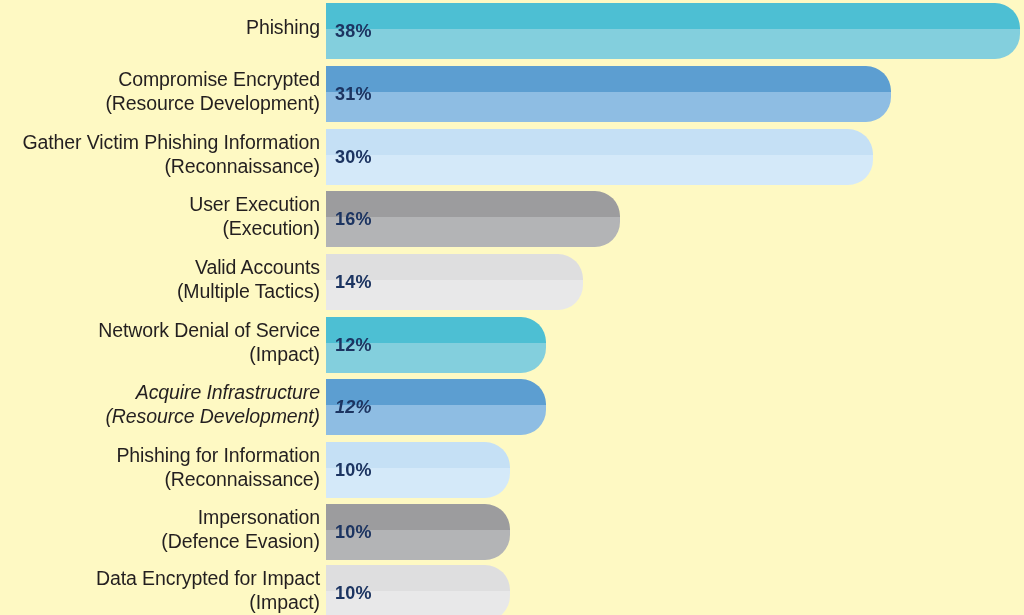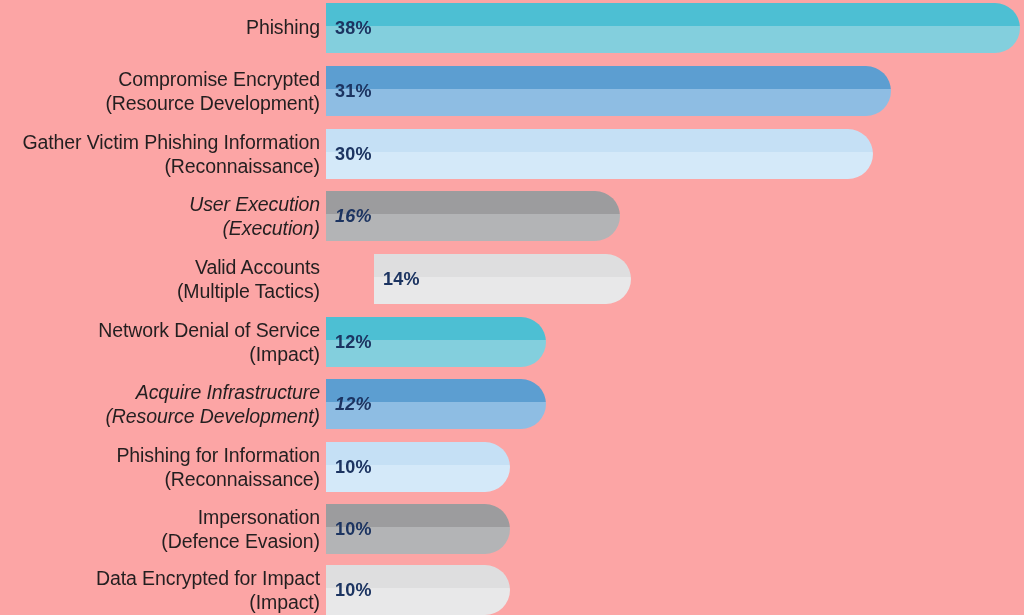--- a/index.html
+++ b/index.html
@@ -12,21 +12,21 @@
     height: 615px;
     overflow: hidden;
     font-family: "Liberation Sans", sans-serif;
     -webkit-font-smoothing: antialiased;
   }
 
   #chart {
     position: relative;
     width: 1024px;
     height: 615px;
-    background: #fca5a5;
+    background: #fef9c3;
   }
 
   .row {
     position: absolute;
     left: 0;
     width: 1024px;
     height: 50px;
     display: block;
   }
 
@@ -49,21 +49,21 @@
 
   .bar-track {
     position: absolute;
     left: 326px;
     top: 0;
     height: 50px;
   }
 
   .bar {
     position: relative;
-    height: 50px;
+    height: 56px;
     border-top-right-radius: 25px;
     border-bottom-right-radius: 25px;
     border-top-left-radius: 0;
     border-bottom-left-radius: 0;
     box-sizing: border-box;
   }
   
 
   .bar-value {
     position: absolute;
@@ -116,39 +116,39 @@
       <span>Gather Victim Phishing Information</span>
       <span class="tactic">(Reconnaissance)</span>
     </div>
     <div class="bar-track" style="width:547px;">
       <div class="bar c-paleblue" style="width:547px;">
         <span class="bar-value">30%</span>
       </div>
     </div>
   </div>
 
-  <div class="row" style="top:191px;font-style:italic;">
+  <div class="row" style="top:191px;">
     <div class="label">
       <span>User Execution</span>
       <span class="tactic">(Execution)</span>
     </div>
     <div class="bar-track" style="width:294px;">
       <div class="bar c-gray" style="width:294px;">
         <span class="bar-value">16%</span>
       </div>
     </div>
   </div>
 
   <div class="row" style="top:254px;">
     <div class="label">
       <span>Valid Accounts</span>
       <span class="tactic">(Multiple Tactics)</span>
     </div>
     <div class="bar-track" style="width:257px;">
-      <div class="bar c-litegray" style="width:257px;margin-left:48px;">
+      <div class="bar c-litegray" style="width:257px;">
         <span class="bar-value">14%</span>
       </div>
     </div>
   </div>
 
   <div class="row" style="top:317px;">
     <div class="label">
       <span>Network Denial of Service</span>
       <span class="tactic">(Impact)</span>
     </div>

